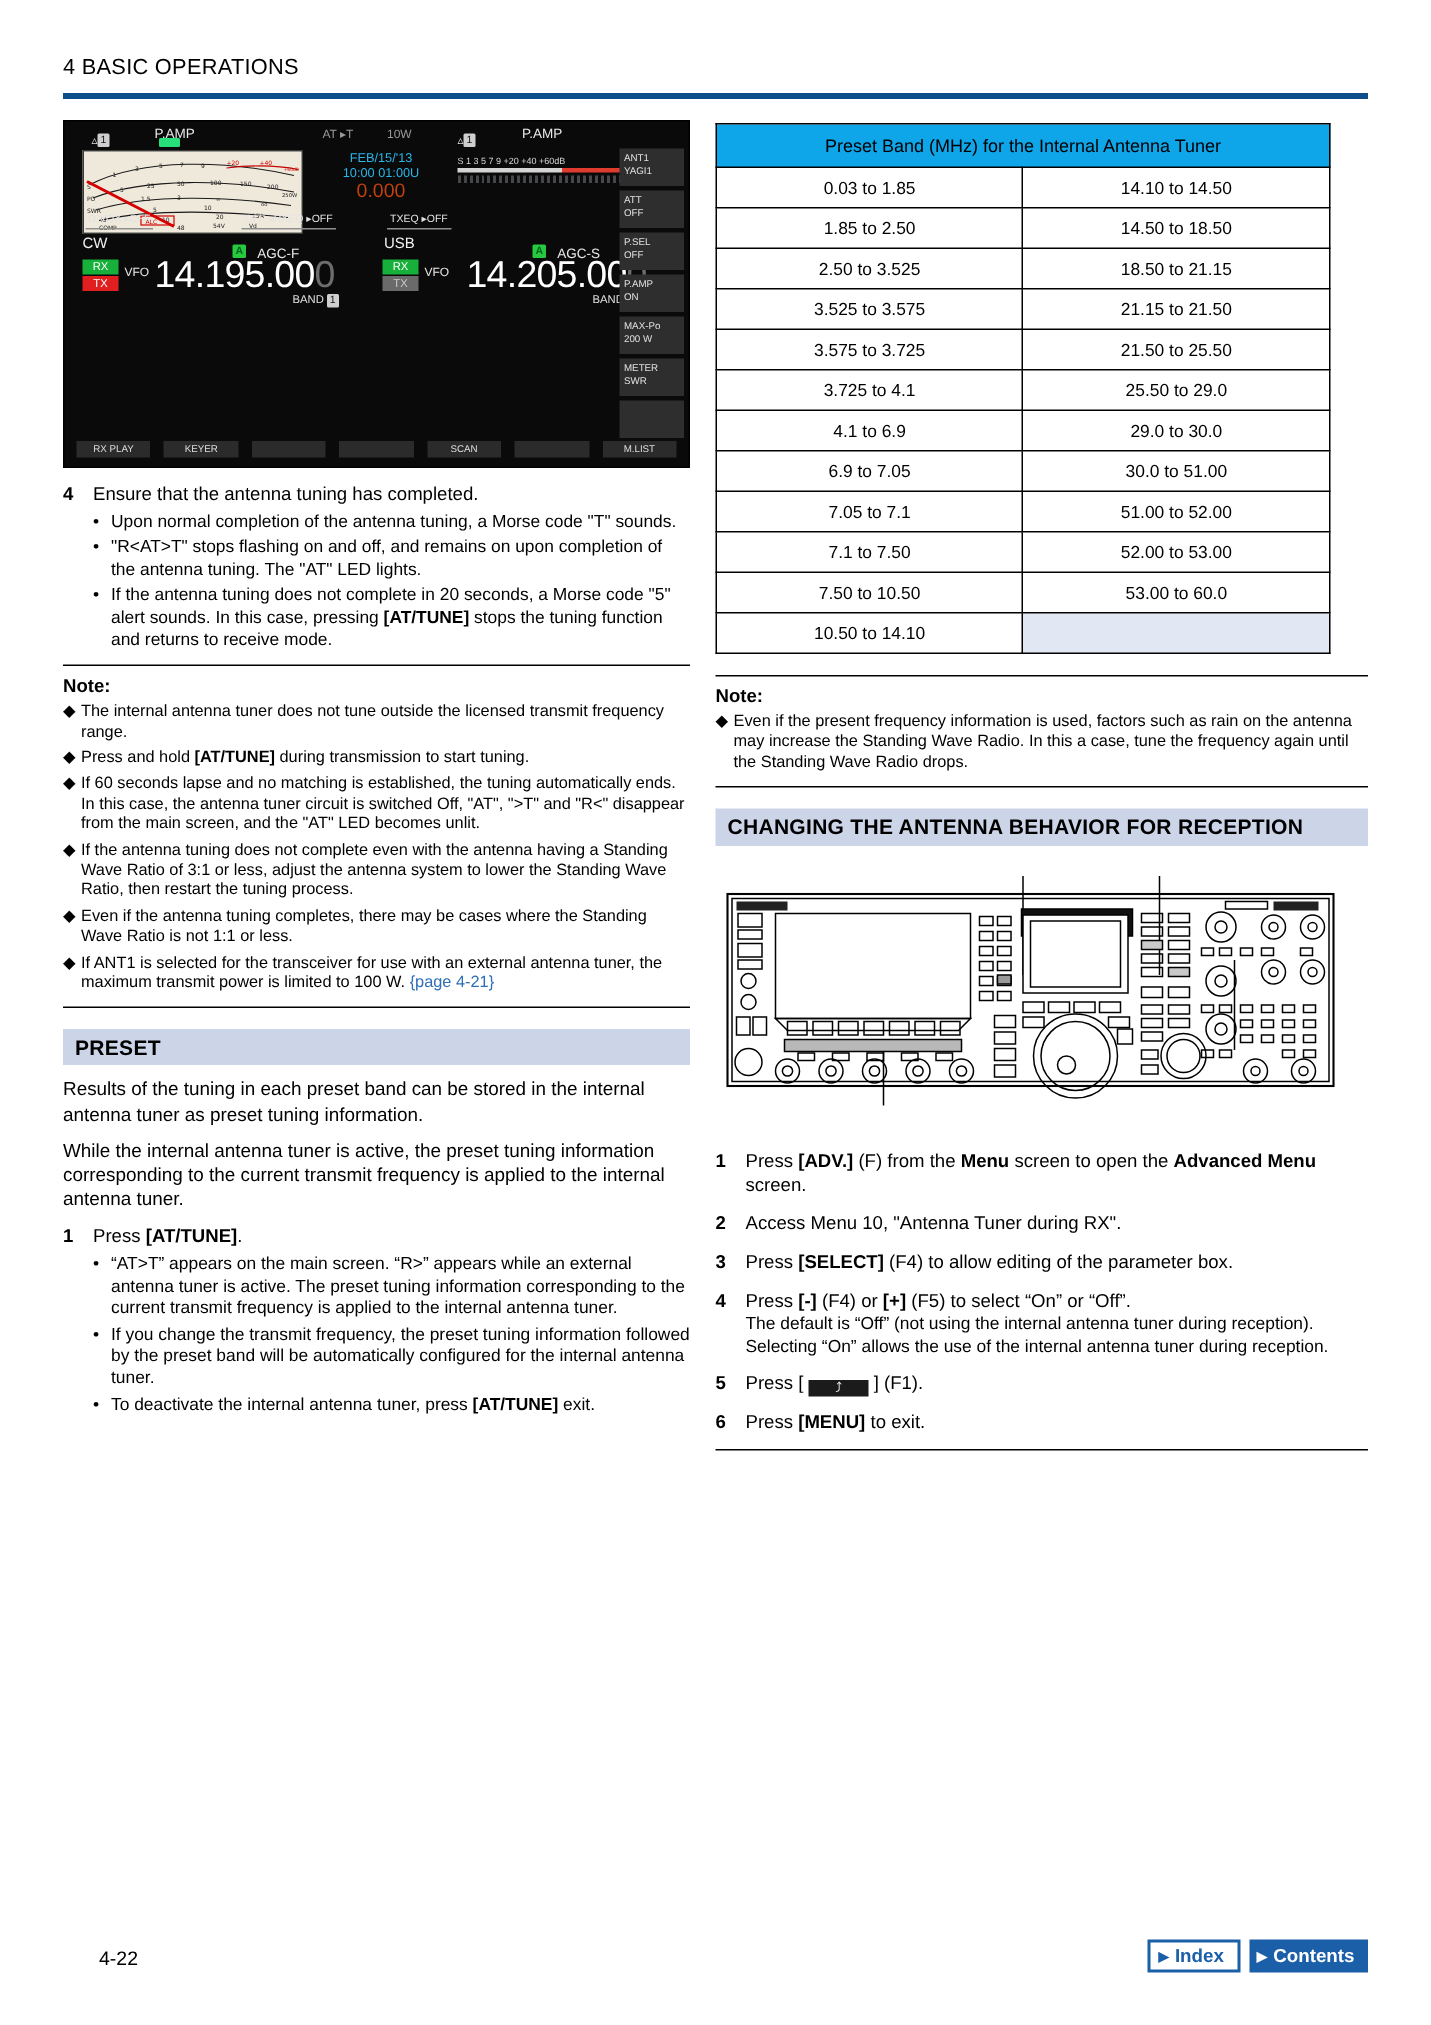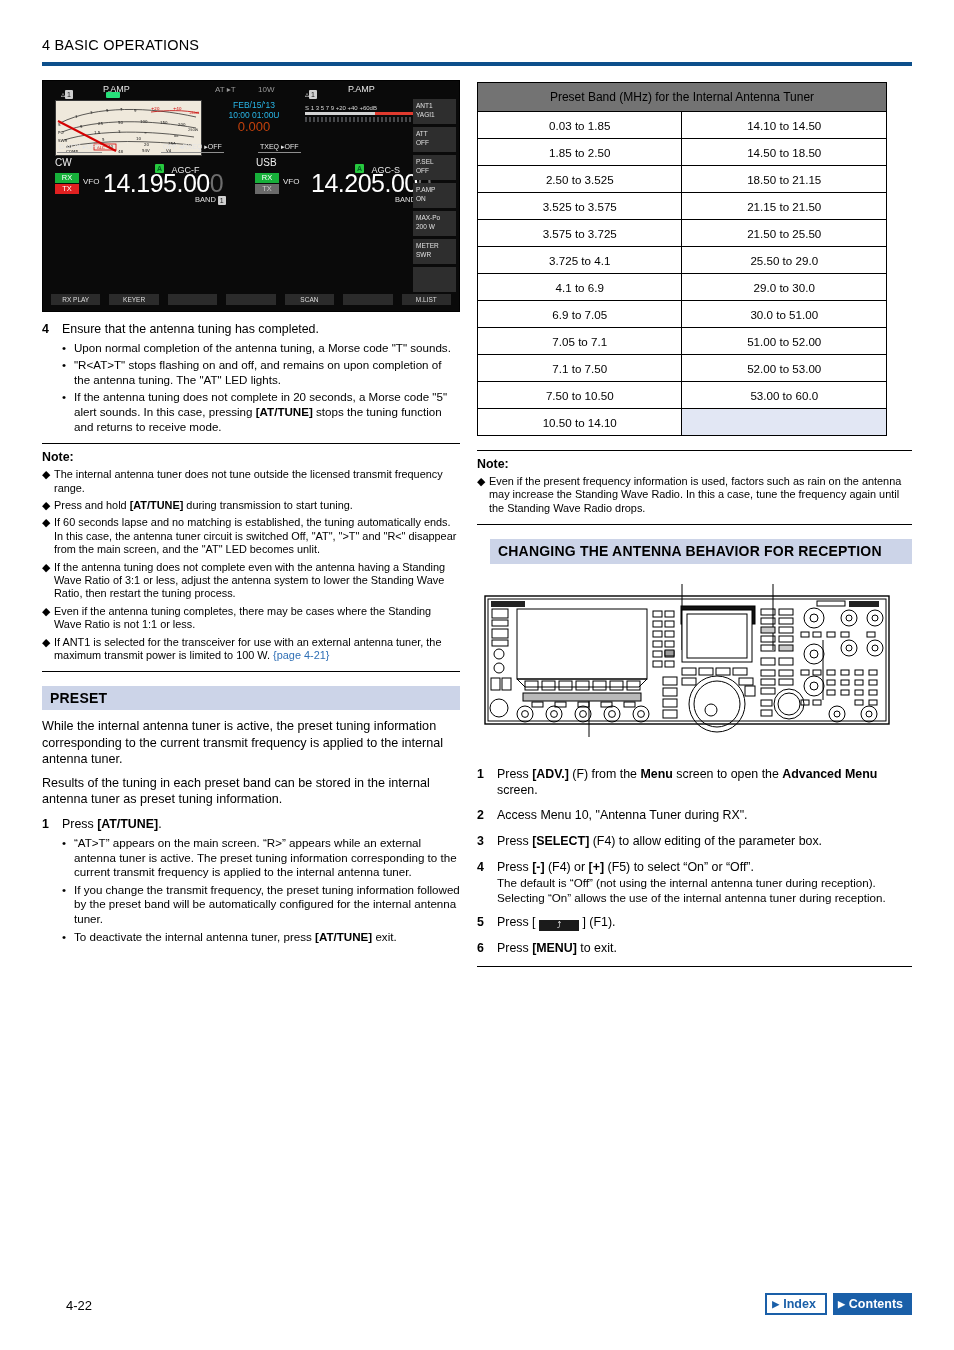--- a/index.html
+++ b/index.html
@@ -86,21 +86,21 @@
   .secth{background:#ccd4e8;font-weight:bold;font-size:14px;padding:4px 8px;margin-top:14px;letter-spacing:.2px;}
   .para{font-size:12.6px;line-height:16.2px;margin-top:8px;}
   .blue{color:#2f6fb5;}
   b{font-weight:bold;}
 
   
   table.preset{border-collapse:collapse;width:410px;margin-top:2px;}
   table.preset td,table.preset th{
     border:1px solid #000;font-size:11.6px;text-align:center;
     padding:5px 2px;font-weight:normal;height:16px;}
-  table.preset th{background:#737373;font-size:12px;padding:6px 2px;}
+  table.preset th{background:#0ea5e9;font-size:12px;padding:6px 2px;}
   td.empty{background:#e2e7f4;}
 
   
   .tx-wrap{margin-top:18px;width:420px;height:175px;position:relative;}
   .pageno{position:absolute;left:42px;top:1298px;font-size:13px;margin-left:24px;}
   .btns{position:absolute;right:42px;top:1293px;display:flex;gap:6px;}
   .btn-o{border:2px solid #1a5fa8;color:#1a5fa8;background:#fff;font-size:12.5px;
          font-weight:bold;padding:2px 9px 2px 5px;display:flex;align-items:center;gap:4px;}
   .btn-f{background:#1a5fa8;color:#fff;font-size:12.5px;font-weight:bold;
          padding:4px 9px 4px 5px;display:flex;align-items:center;gap:4px;}
@@ -315,22 +315,22 @@
       <div class="txt">Even if the antenna tuning completes, there may be cases where the Standing Wave Ratio is not 1:1 or less.</div>
     </div>
     <div class="dia">
       <div class="dsym">◆</div>
       <div class="txt"><span>If ANT1 is selected for the transceiver for use with an external antenna tuner, the maximum transmit power is limited to 100 W. </span><span class="blue">{page 4-21}</span></div>
     </div>
 
     <div class="rule"></div>
 
     <div class="secth">PRESET</div>
+    <div class="para">Results of the tuning in each preset band can be stored in the internal antenna tuner as preset tuning information.</div>
     <div class="para">While the internal antenna tuner is active, the preset tuning information corresponding to the current transmit frequency is applied to the internal antenna tuner.</div>
-    <div class="para">Results of the tuning in each preset band can be stored in the internal antenna tuner as preset tuning information.</div>
 
     <div class="step">
       <div class="num">1</div>
       <div class="txt"><span>Press </span><b>[AT/TUNE]</b><span>.</span></div>
     </div>
     <div class="bul">
       <div class="dot">•</div>
       <div class="txt">“AT&gt;T” appears on the main screen. “R&gt;” appears while an external antenna tuner is active. The preset tuning information corresponding to the current transmit frequency is applied to the internal antenna tuner.</div>
     </div>
     <div class="bul">
@@ -402,21 +402,21 @@
       </table>
 
     <div class="rule" style="margin-top:14px;"></div>
     <div class="noteh">Note:</div>
     <div class="dia">
       <div class="dsym">◆</div>
       <div class="txt">Even if the present frequency information is used, factors such as rain on the antenna may increase the Standing Wave Radio. In this a case, tune the frequency again until the Standing Wave Radio drops.</div>
     </div>
     <div class="rule"></div>
 
-    <div class="secth" style="line-height:17px;margin-left:13px;">CHANGING THE ANTENNA BEHAVIOR FOR RECEPTION</div>
+    <div class="secth" style="line-height:17px;">CHANGING THE ANTENNA BEHAVIOR FOR RECEPTION</div>
 
     <div class="tx-wrap">
       <svg width="420" height="175" viewBox="0 0 420 175">
         <g stroke="#000" fill="none" stroke-width="1">
 
           <line x1="205" y1="2" x2="205" y2="68"></line>
           <line x1="296" y1="2" x2="296" y2="68"></line>
           <line x1="112" y1="155" x2="112" y2="118"></line>
 
           <rect x="8" y="14" width="404" height="128" stroke-width="1.4"></rect>

